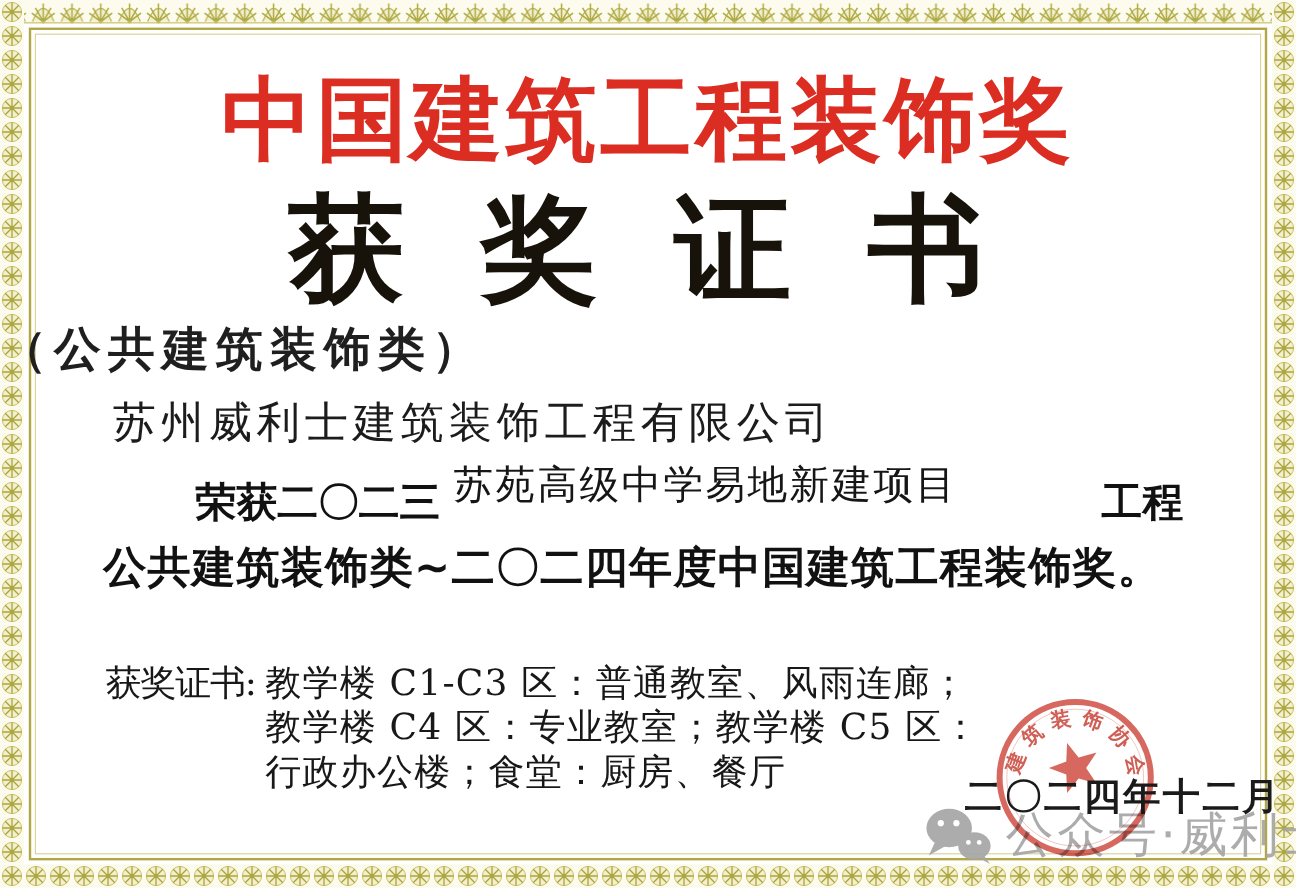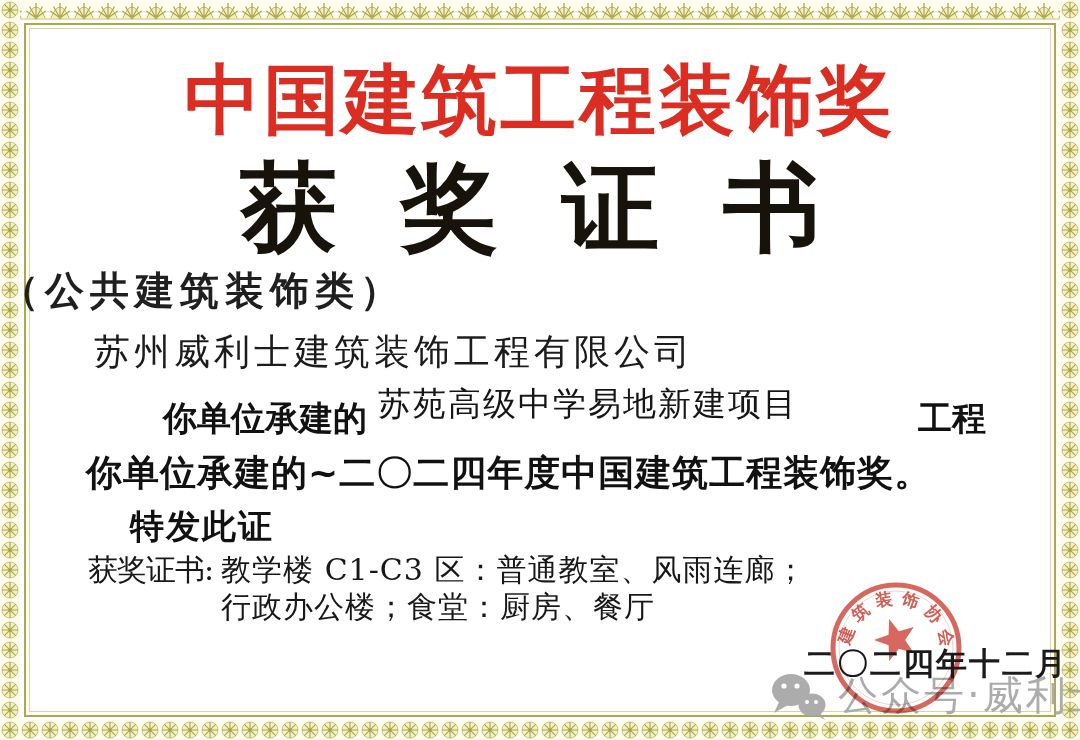--- a/index.html
+++ b/index.html
@@ -117,31 +117,31 @@
   </svg>
 
   <div class="frame-outer"></div>
   <div class="frame-inner"></div>
 
   <div class="abs award-title">中国建筑工程装饰奖</div>
   <div class="abs cert-title">获奖证书</div>
   <div class="abs category">（公共建筑装饰类）</div>
   <div class="abs company">苏州威利士建筑装饰工程有限公司</div>
 
-  <span class="abs line-prefix">你单位承建的</span>
+  <span class="abs line-prefix">荣获二〇二三</span>
   <span class="abs project-name">苏苑高级中学易地新建项目</span>
   <span class="abs line-suffix">工程</span>
 
-  <div class="abs award-line">你单位承建的~二〇二四年度中国建筑工程装饰奖。</div>
-  <div class="abs issue-line">特发此证</div>
+  <div class="abs award-line">公共建筑装饰类~二〇二四年度中国建筑工程装饰奖。</div>
 
   <div class="abs scope">
     <span class="scope-label">获奖证书:</span>
     <div class="scope-lines">
       <div>教学楼 C1-C3 区：普通教室、风雨连廊；</div>
+      <div>教学楼 C4 区：专业教室；教学楼 C5 区：</div>
       <div>行政办公楼；食堂：厨房、餐厅</div>
     </div>
   </div>
 
   <svg class="abs seal" width="160" height="160">
     <defs>
       <path id="seal-arc" d="M 34,80 A 46,46 0 0 1 126,80" fill="none"></path>
     </defs>
     <circle cx="80" cy="78" r="63" fill="none" stroke="#ce473b" stroke-width="5"></circle>
     <circle cx="80" cy="78" r="57" fill="none" stroke="#d96a5e" stroke-width="0.8" opacity="0.5"></circle>

